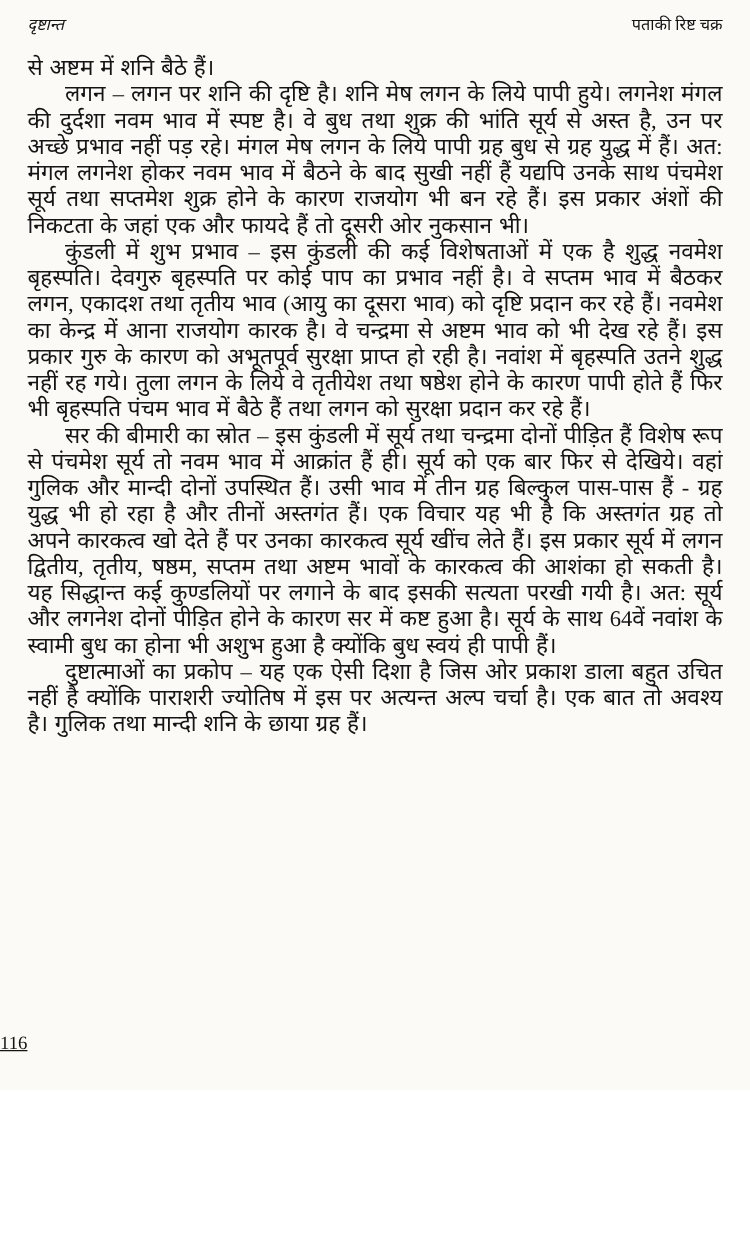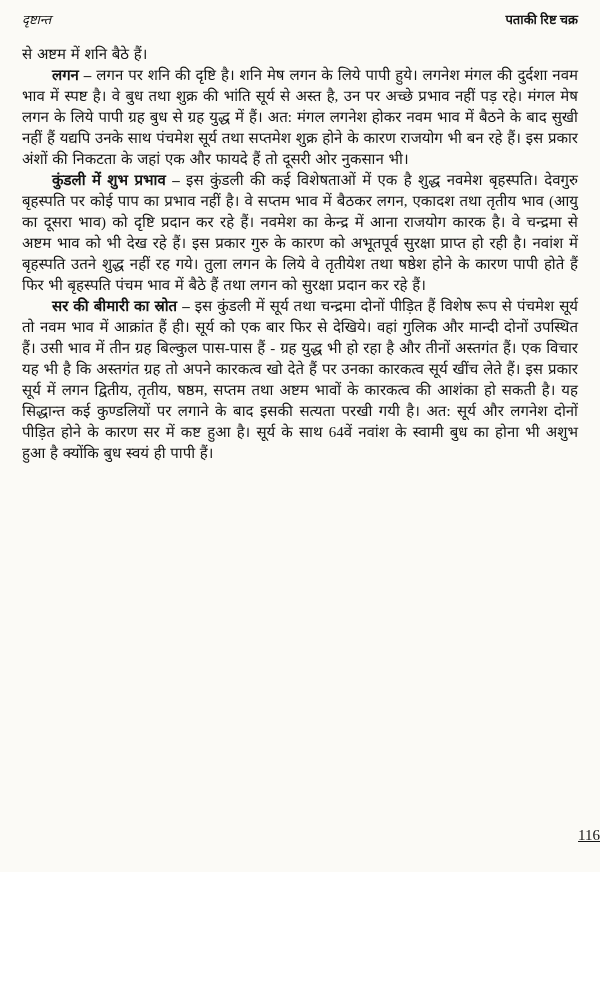--- a/index.html
+++ b/index.html
@@ -21,42 +21,42 @@
     display: flex;
     justify-content: space-between;
     align-items: baseline;
     font-size: 13px;
     margin-bottom: 16px;
   }
   .running-header .left {
     font-style: italic;
   }
   .running-header .right {
-    font-weight: bold;
+    font-weight: normal;
   }
   .body-text p {
     margin: 0;
     text-align: justify;
-    font-size: 15px;
+    font-size: 18px;
     line-height: 21px;
     text-indent: 30px;
     word-spacing: 1px;
   }
   .body-text p.no-indent {
     text-indent: 0;
   }
   .body-text b.lead {
-    font-weight: bold;
+    font-weight: normal;
   }
   .page-footer {
     position: absolute;
-    left: 14px;
+    left: 0;
     right: 0;
     bottom: 28px;
-    text-align: right;
+    text-align: left;
     font-size: 15px;
     text-decoration: underline;
   }
 </style>
 </head>
 <body>
 
 <div class="page">
 
   <div class="running-header">
@@ -77,20 +77,23 @@
 
 
     <p>
       <b class="lead">कुंडली में शुभ प्रभाव – </b><span>इस कुंडली की कई विशेषताओं में एक है शुद्ध नवमेश बृहस्पति। देवगुरु बृहस्पति पर कोई पाप का प्रभाव नहीं है। वे सप्तम भाव में बैठकर लगन, एकादश तथा तृतीय भाव (आयु का दूसरा भाव) को दृष्टि प्रदान कर रहे हैं। नवमेश का केन्द्र में आना राजयोग कारक है। वे चन्द्रमा से अष्टम भाव को भी देख रहे हैं। इस प्रकार गुरु के कारण को अभूतपूर्व सुरक्षा प्राप्त हो रही है। नवांश में बृहस्पति उतने शुद्ध नहीं रह गये। तुला लगन के लिये वे तृतीयेश तथा षष्ठेश होने के कारण पापी होते हैं फिर भी बृहस्पति पंचम भाव में बैठे हैं तथा लगन को सुरक्षा प्रदान कर रहे हैं।</span>
     </p>
 
     <p>
       <b class="lead">सर की बीमारी का स्रोत – </b><span>इस कुंडली में सूर्य तथा चन्द्रमा दोनों पीड़ित हैं विशेष रूप से पंचमेश सूर्य तो नवम भाव में आक्रांत हैं ही। सूर्य को एक बार फिर से देखिये। वहां गुलिक और मान्दी दोनों उपस्थित हैं। उसी भाव में तीन ग्रह बिल्कुल पास-पास हैं - ग्रह युद्ध भी हो रहा है और तीनों अस्तगंत हैं। एक विचार यह भी है कि अस्तगंत ग्रह तो अपने कारकत्व खो देते हैं पर उनका कारकत्व सूर्य खींच लेते हैं। इस प्रकार सूर्य में लगन द्वितीय, तृतीय, षष्ठम, सप्तम तथा अष्टम भावों के कारकत्व की आशंका हो सकती है। यह सिद्धान्त कई कुण्डलियों पर लगाने के बाद इसकी सत्यता परखी गयी है। अत: सूर्य और लगनेश दोनों पीड़ित होने के कारण सर में कष्ट हुआ है। सूर्य के साथ 64वें नवांश के स्वामी बुध का होना भी अशुभ हुआ है क्योंकि बुध स्वयं ही पापी हैं।</span>
     </p>
 
+    <p>
+      <b class="lead">दुष्टात्माओं का प्रकोप – </b><span>यह एक ऐसी दिशा है जिस ओर प्रकाश डाला बहुत उचित नहीं है क्योंकि पाराशरी ज्योतिष में इस पर अत्यन्त अल्प चर्चा है। एक बात तो अवश्य है। गुलिक तथा मान्दी शनि के छाया ग्रह हैं।</span>
+    </p>
 
   </div>
 
   <div class="page-footer">
     <span>116</span>
   </div>
 
 </div>
 
 </body></html>

